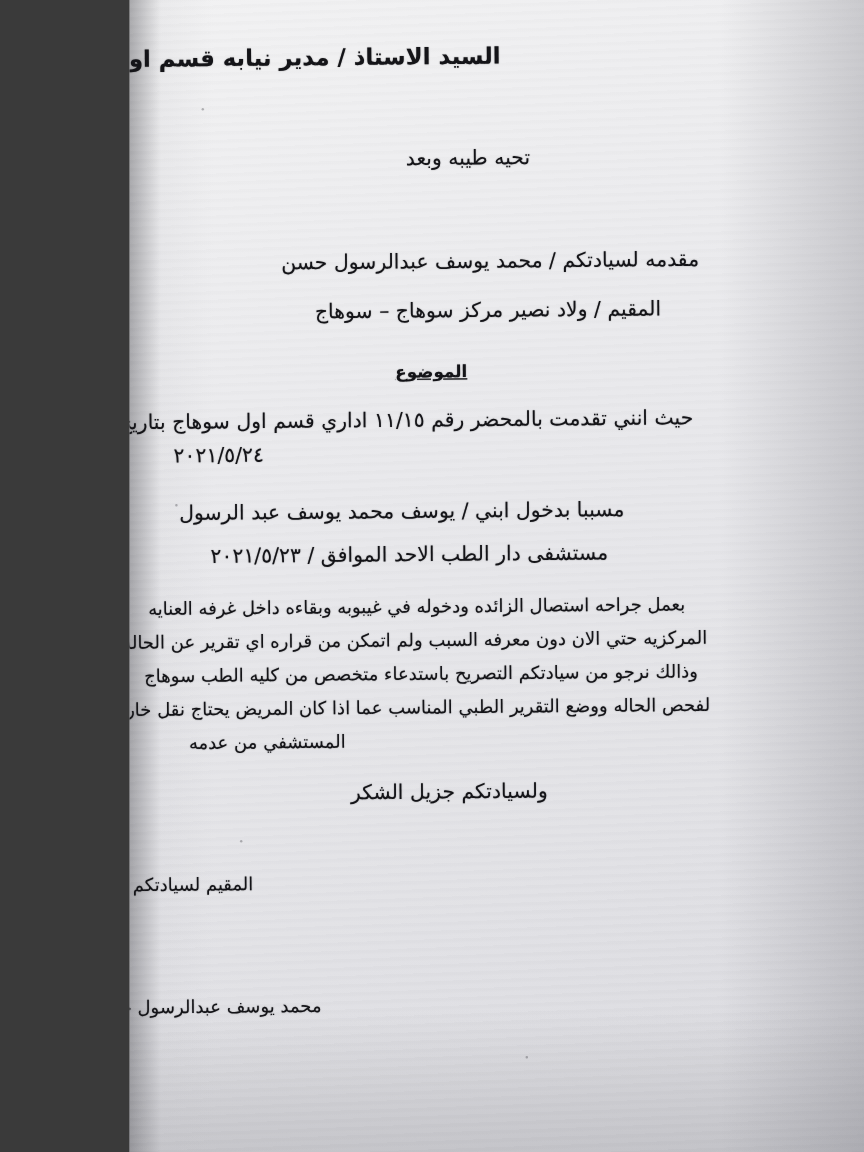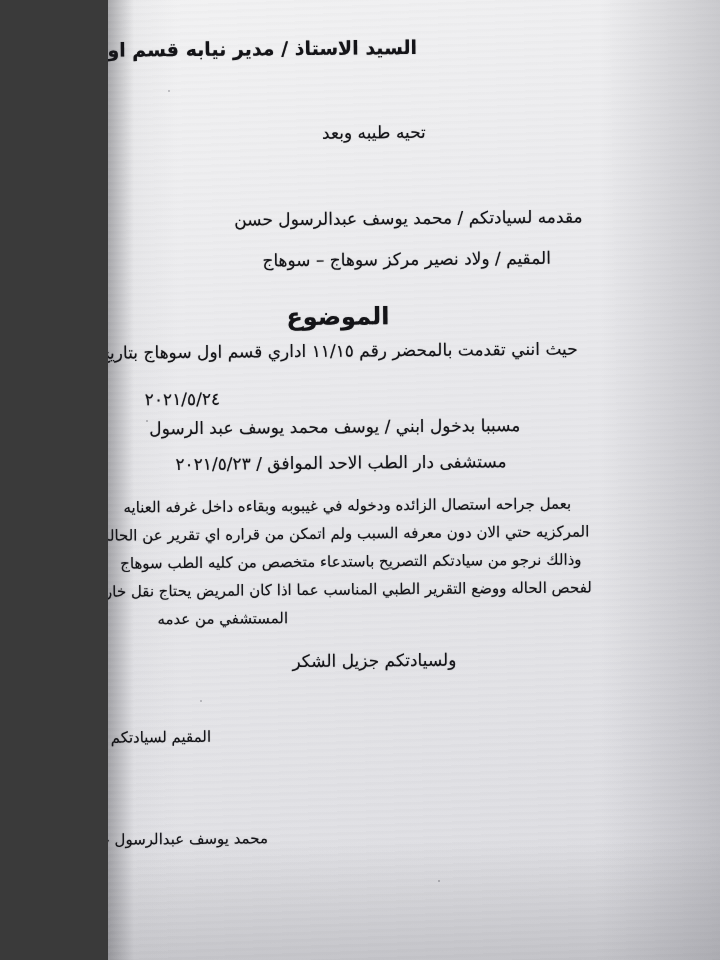--- a/index.html
+++ b/index.html
@@ -70,21 +70,22 @@
     text-shadow: 0 0 1.1px rgba(0,0,0,0.45);
     letter-spacing: 0.2px;
   }
 
   .heading {
     font-weight: bold;
     font-size: 19px;
   }
   .subject-word {
     font-weight: bold;
-    font-size: 24px;
+    font-size: 14px;
+    text-decoration: underline;
   }
   .body-line {
     font-size: 17px;
   }
   .small-line {
     font-size: 15px;
   }
   .sign {
     font-size: 15px;
   }
@@ -98,31 +99,31 @@
 </style>
 </head>
 <body>
 
 <div class="scan">
 
   <div class="page-body">
 
     <div class="line heading" style="top:36px; right:300px;">السيد الاستاذ / مدير نيابه قسم اول سوهاج</div>
 
-    <div class="line body-line" style="top:122px; right:292px;">تحيه طيبه وبعد</div>
+    <div class="line body-line" style="top:122px; right:276px;">تحيه طيبه وبعد</div>
 
     <div class="line body-line" style="top:208px; right:136px;">مقدمه لسيادتكم / محمد يوسف عبدالرسول حسن</div>
 
     <div class="line body-line" style="top:249px; right:168px;">المقيم / ولاد نصير مركز سوهاج – سوهاج</div>
 
     <div class="line subject-word" style="top:302px; right:330px;">الموضوع</div>
 
     <div class="line body-line" style="top:340px; right:142px;">حيث انني تقدمت بالمحضر رقم ١١/١٥ اداري قسم اول سوهاج بتاريخ</div>
 
-    <div class="line body-line" style="top:387px; right:500px;">٢٠٢١/٥/٢٤</div>
+    <div class="line body-line" style="top:368px; right:500px;">٢٠٢١/٥/٢٤</div>
 
     <div class="line body-line" style="top:416px; right:200px;">مسببا بدخول ابني / يوسف محمد يوسف عبد الرسول</div>
 
     <div class="line body-line" style="top:452px; right:214px;">مستشفى دار الطب الاحد الموافق / ٢٠٢١/٥/٢٣</div>
 
     <div class="line small-line" style="top:496px; right:150px;">بعمل جراحه استصال الزائده ودخوله في غيبوبه وبقاءه داخل غرفه العنايه</div>
 
     <div class="line small-line" style="top:524px; right:132px;">المركزيه حتي الان دون معرفه السبب ولم اتمكن من قراره اي تقرير عن الحاله</div>
 
     <div class="line small-line" style="top:552px; right:140px;">وذالك نرجو من سيادتكم التصريح باستدعاء متخصص من كليه الطب سوهاج</div>

